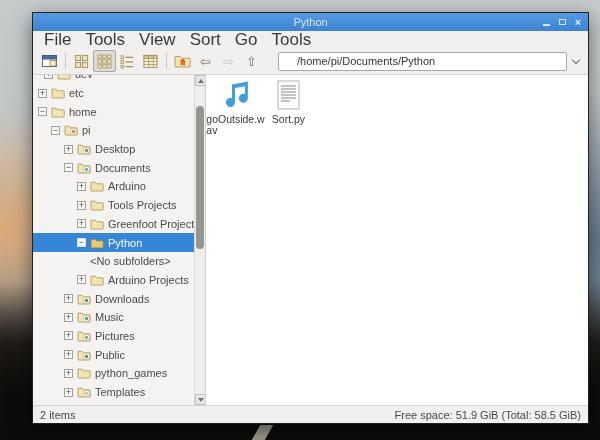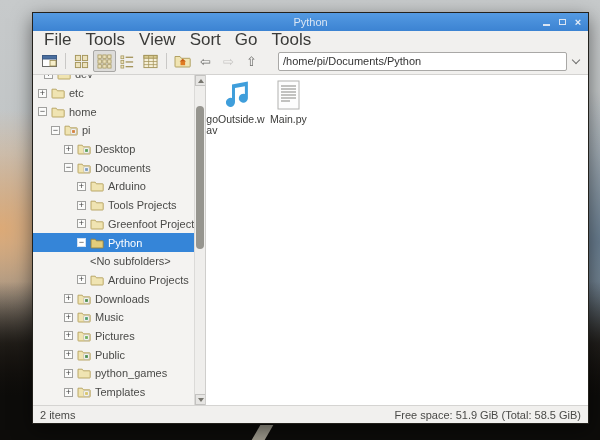--- a/index.html
+++ b/index.html
@@ -33,21 +33,21 @@
   .toolbar{height:26px;background:#f1f0ee;border-bottom:1px solid #d4d3d1;
     display:flex;align-items:center;padding:0 5px;flex:0 0 auto;}
   .tbtn{width:21px;height:20px;display:flex;align-items:center;justify-content:center;
     border:1px solid transparent;border-radius:2px;flex:0 0 auto;}
   .tbtn.active{background:#dddcda;border-color:#a8a7a5;}
   .tsep{width:1px;height:16px;background:#c9c8c6;margin:0 4px;flex:0 0 auto;}
   .nav{font-size:13px;color:#6f6f6d;}
   .nav.disabled{color:#c7c6c4;}
   .pathwrap{flex:1;display:flex;align-items:center;margin-left:15px;}
   .pathbar{flex:1;height:17px;border:1px solid #a9a8a6;border-radius:2px;background:#fff;
-    font-family:"Liberation Sans",sans-serif;font-size:11px;color:#333;padding:0 4px;outline:none;}
+    font-family:"Liberation Sans",sans-serif;font-size:11px;color:#333;padding:0 18px;outline:none;}
   .chev{width:14px;height:14px;display:flex;align-items:center;justify-content:center;flex:0 0 auto;margin-left:2px;}
   .chev i{display:block;width:5px;height:5px;border-right:1.5px solid #6f6f6d;
     border-bottom:1.5px solid #6f6f6d;transform:rotate(45deg);margin-top:-3px;}
   
   .content{flex:1;display:flex;min-height:0;}
   .sidebar{width:172px;background:#f4f3f1;border-right:1px solid #cfcecc;
     position:relative;overflow:hidden;flex:0 0 auto;}
   .tree{position:absolute;top:-10px;left:0;right:0;}
   .trow{height:18.7px;display:flex;align-items:center;font-size:11px;color:#4a4a48;
     white-space:nowrap;}
@@ -406,21 +406,21 @@
      <g stroke="#a2a2a0" stroke-width="1.3">
        <line x1="4" y1="6" x2="19" y2="6"></line>
                   <line x1="4" y1="9" x2="19" y2="9"></line>
        <line x1="4" y1="12" x2="19" y2="12"></line>
                   <line x1="4" y1="15" x2="19" y2="15"></line>
        <line x1="4" y1="18" x2="19" y2="18"></line>
                   <line x1="4" y1="21" x2="13" y2="21"></line>
      </g>
               </svg>
             </div>
-            <div class="flabel">Main.py</div>
+            <div class="flabel">Sort.py</div>
           </div>
         </div>
     </div>
 
     <div class="statusbar">
       <span>2 items</span>
       <span>Free space: 51.9 GiB (Total: 58.5 GiB)</span>
     </div>
 
   </div>

